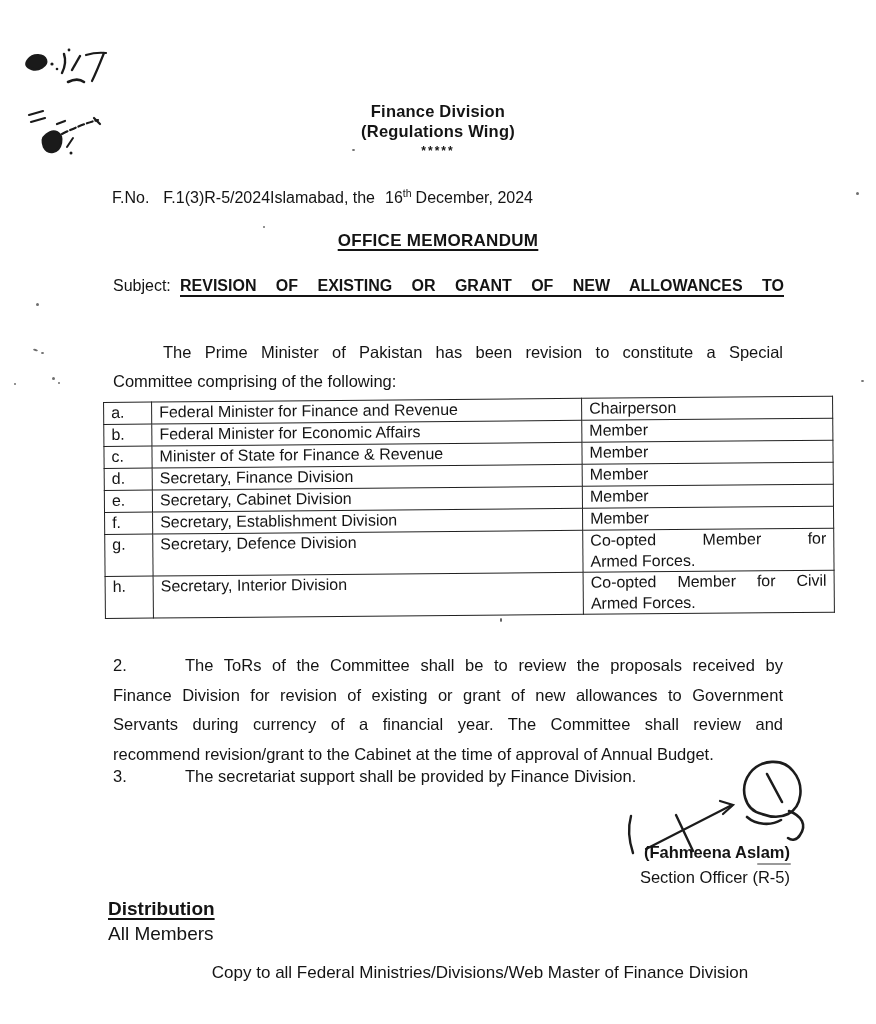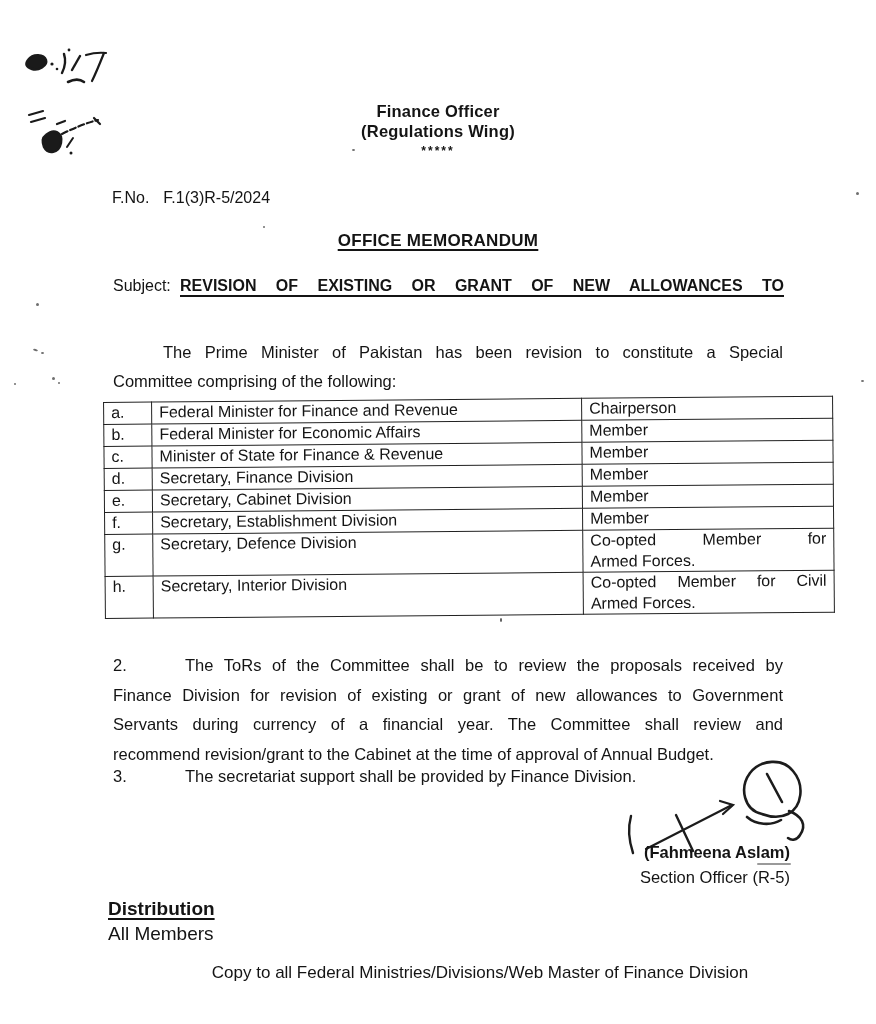--- a/index.html
+++ b/index.html
@@ -97,28 +97,31 @@
       <path d="M42,92 C54,86 66,81 78,78" stroke-width="2.2" stroke-dasharray="6 3"></path>
       <path d="M74,76 L80,82" stroke-width="2.2"></path>
       <path d="M26,93 C34,86 43,90 41,101 C39,111 28,113 24,105 C22,99 22,96 26,93 Z" fill="#1a1a1a"></path>
       <path d="M47,105 L53,96" stroke-width="2"></path>
       <circle cx="51" cy="111" r="1.5" fill="#1a1a1a" stroke="none"></circle>
     </g>
   </svg>
 </div>
 
 <div class="abs hdr">
-  <div>Finance Officer</div>
+  <div>Finance Division</div>
   <div>(Regulations Wing)</div>
   <div class="stars">*****</div>
 </div>
 
 <div class="abs refline">
   <span>
     <span class="fno-label">F.No.</span><span>F.1(3)R-5/2024</span>
+  </span>
+  <span class="datepart">
+    <span>Islamabad, the</span><span class="daygap"></span><span>16</span><sup>th</sup><span class="daterest">December, 2024</span>
   </span>
 </div>
 
 <div class="abs title u">OFFICE MEMORANDUM</div>
 
 <div class="abs subj-label">Subject:</div>
 <div class="abs subj-block">
   <div class="sline">REVISION OF EXISTING OR GRANT OF NEW ALLOWANCES TO</div>
 </div>
 

